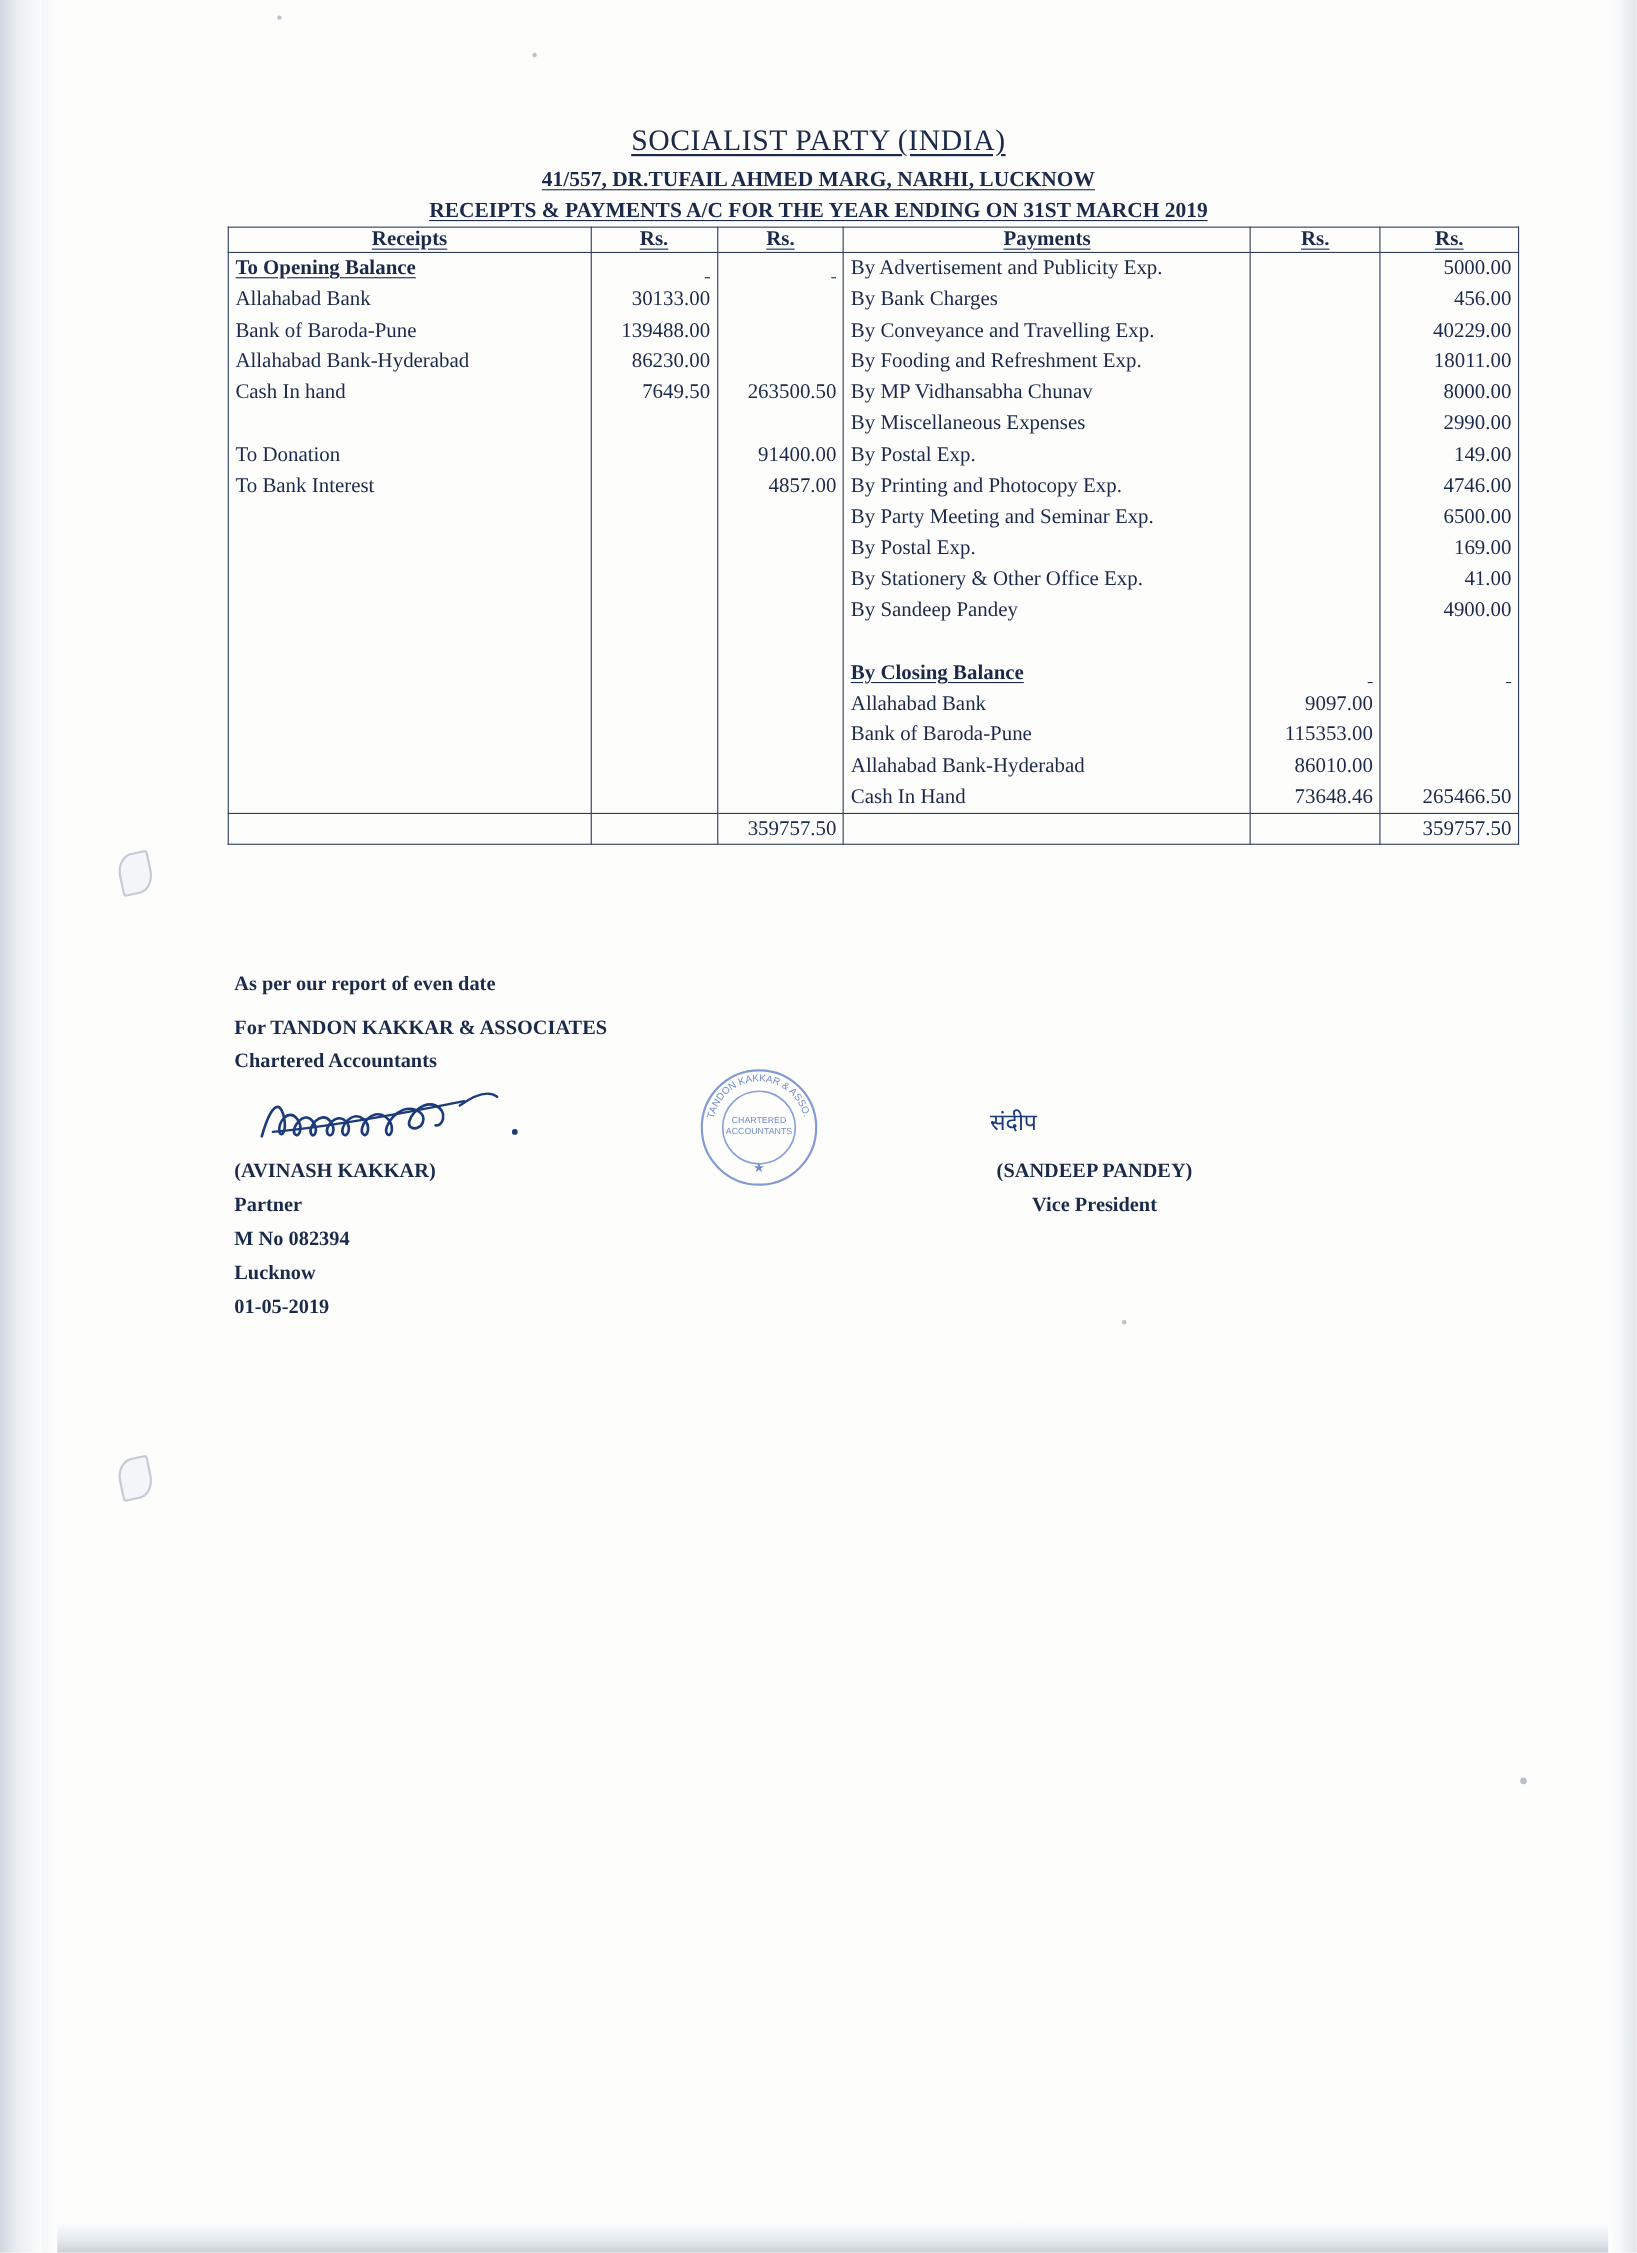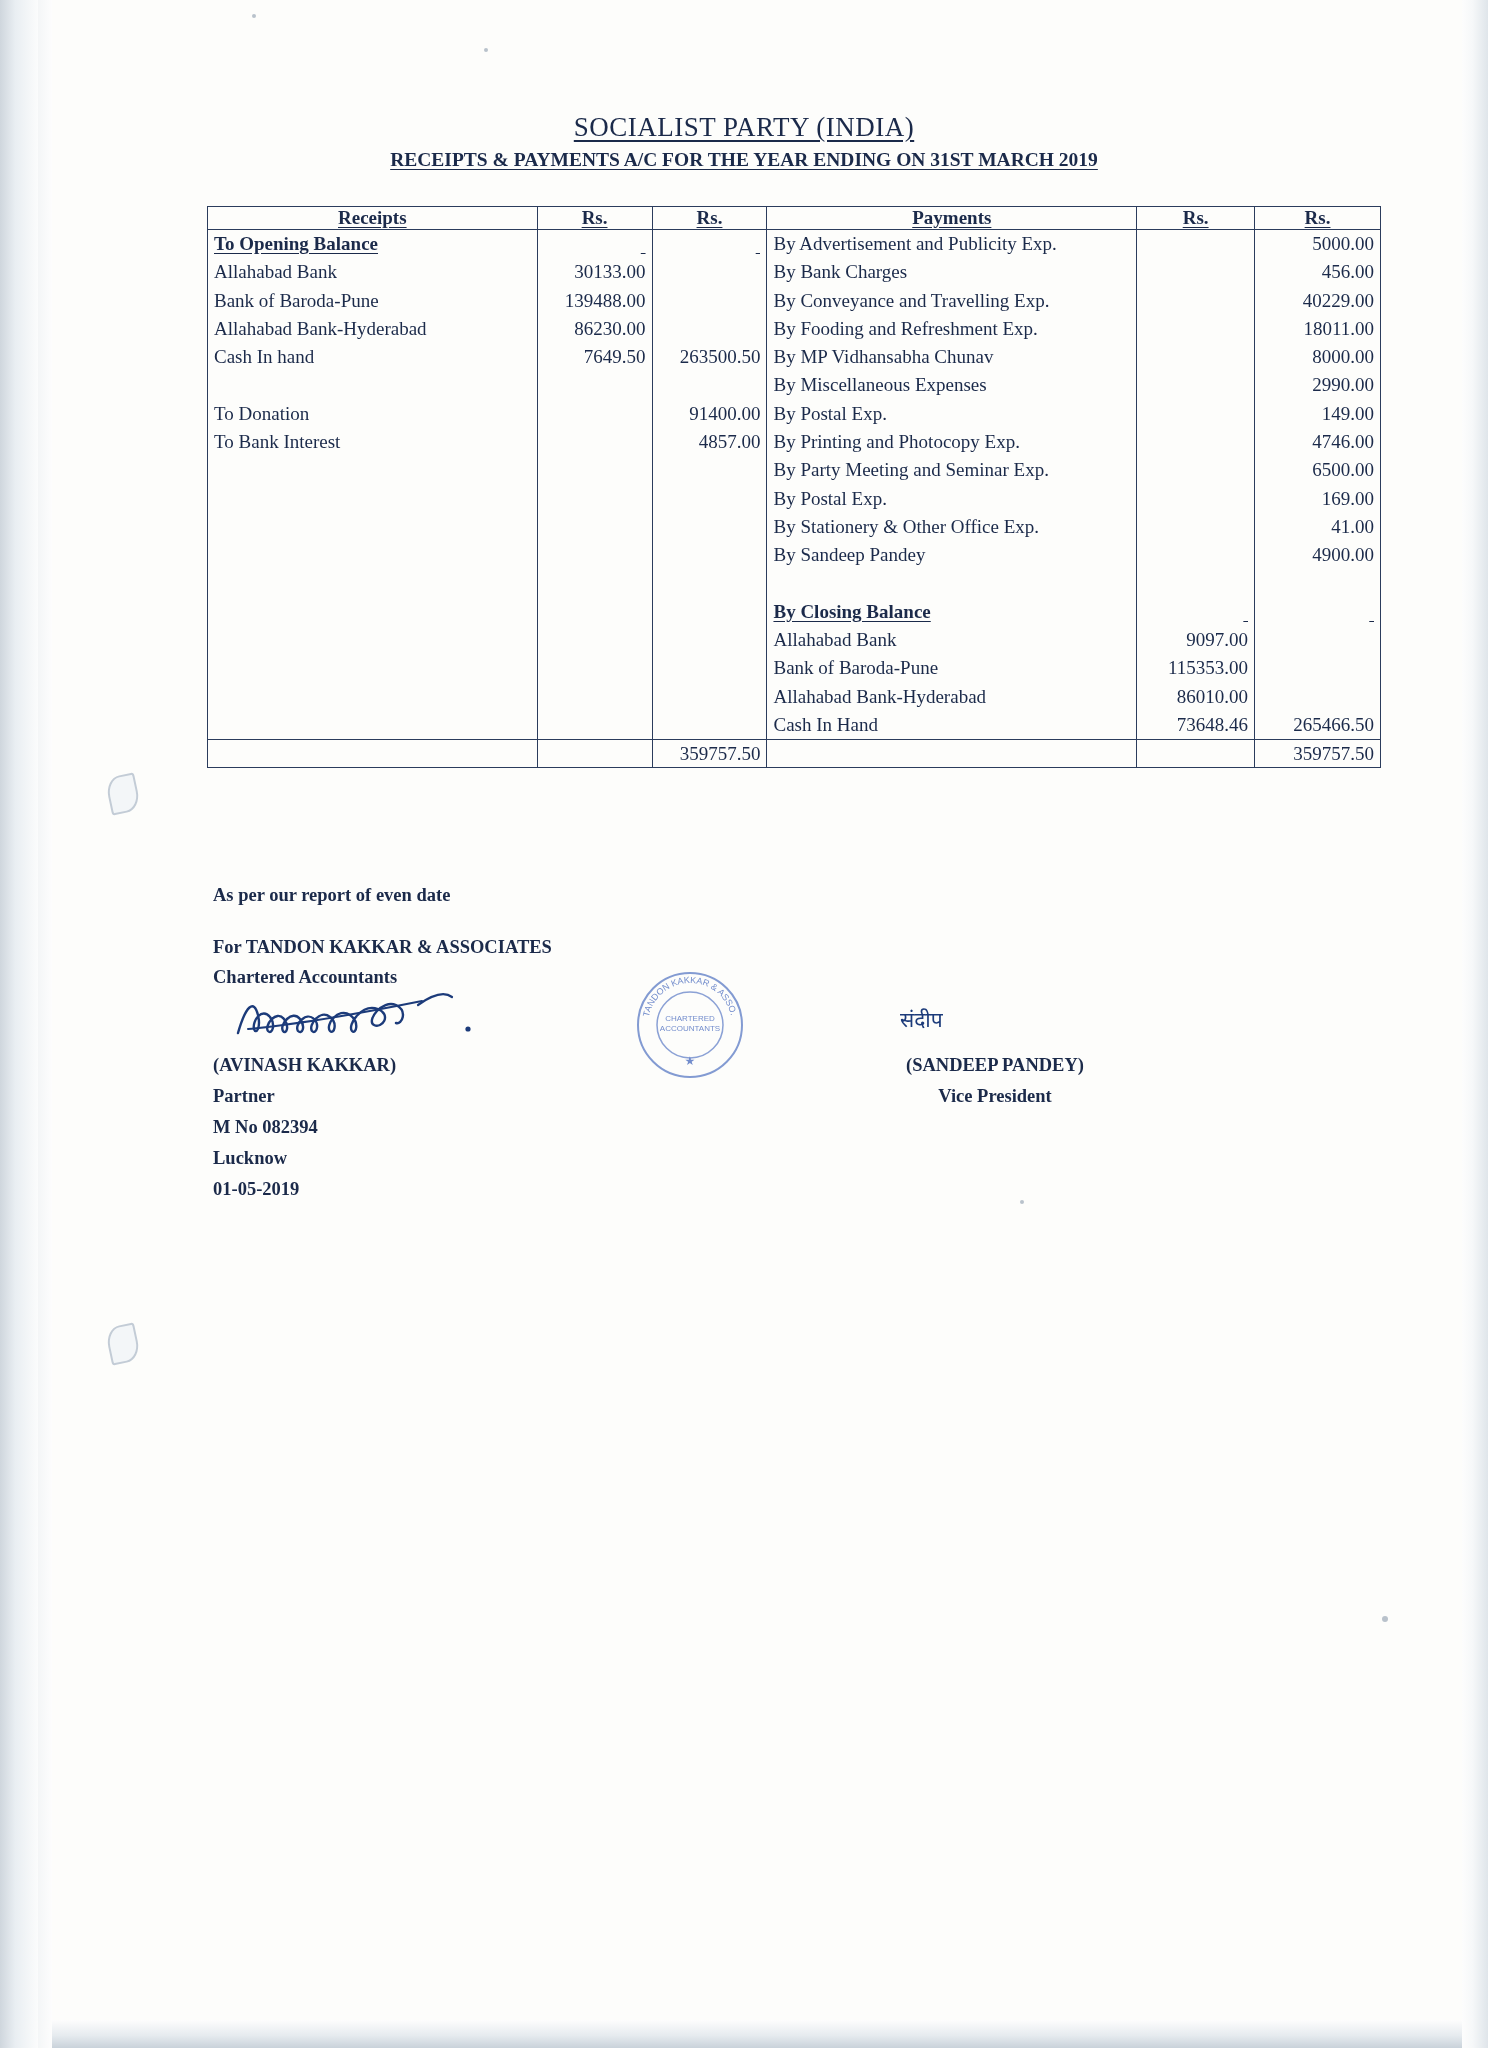--- a/index.html
+++ b/index.html
@@ -129,21 +129,21 @@
 
   
   .footer {
     position: absolute;
     left: 213px;
     top: 880px;
     font-size: 18.5px;
     font-weight: bold;
     line-height: 30px;
   }
-  .firm { margin-top: 22px; }
+  .firm { margin-top: 10px; }
   .sig-left {
     position: absolute;
     left: 213px;
     top: 1050px;
     font-size: 18.5px;
     font-weight: bold;
     line-height: 31px;
   }
   .sig-right {
     position: absolute;
@@ -192,20 +192,21 @@
   <div class="punch p2"></div>
   <div class="dot" style="left:252px;top:14px;"></div>
   <div class="dot" style="left:484px;top:48px;"></div>
   <div class="dot" style="left:1382px;top:1616px;width:6px;height:6px;"></div>
   <div class="dot" style="left:1020px;top:1200px;"></div>
 </div>
 
 <div class="doc">
 
   <div class="title">SOCIALIST PARTY (INDIA)</div>
+  <div class="subtitle">41/557, DR.TUFAIL AHMED MARG, NARHI, LUCKNOW</div>
   <div class="subtitle2">RECEIPTS &amp; PAYMENTS A/C FOR THE YEAR ENDING ON 31ST MARCH 2019</div>
 
   <table class="acct">
     <colgroup>
       <col class="c-desc-l">
         <col class="c-amt1">
         <col class="c-amt2">
       <col class="c-desc-r">
         <col class="c-amt3">
         <col class="c-amt4">

